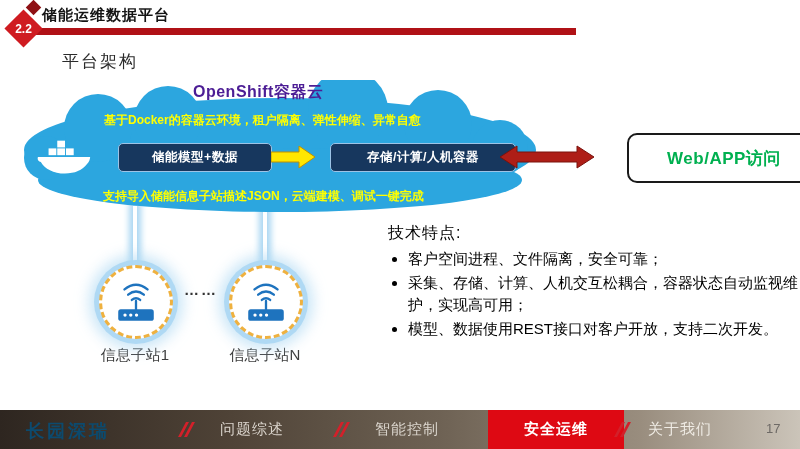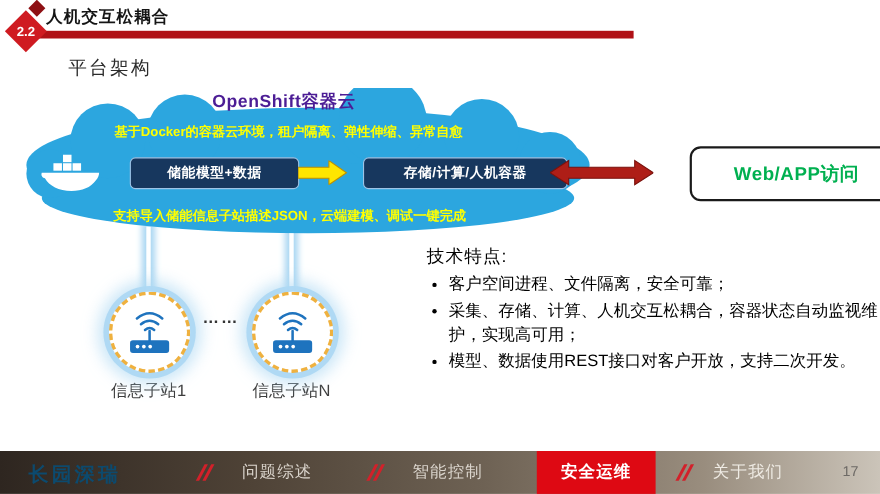--- a/index.html
+++ b/index.html
@@ -54,39 +54,39 @@
   .features-list li{font-size:15px;line-height:1.42;color:#000;margin-bottom:3px;}
 
   
   .footer{left:0;top:410px;width:800px;height:39px;
           background:linear-gradient(90deg,#2E2620 0%,#4E4236 28%,#6E6254 55%,#998D7E 80%,#CBC4B9 100%);}
   .footer-logo{left:26px;top:419px;font-size:18px;font-weight:bold;color:#0c4a6e;letter-spacing:3px;}
   .footer-nav-item{top:420px;width:110px;text-align:center;font-size:15px;color:#DAD4CC;letter-spacing:1px;cursor:pointer;}
   .nav-0{left:197px;}
   .nav-1{left:352px;}
   .nav-3{left:625px;color:#EFEBE4;}
-  .nav-active{left:488px;top:410px;width:108px;height:39px;background:#DE0913;color:#fff;font-weight:bold;
+  .nav-active{left:488px;top:410px;width:136px;height:39px;background:#DE0913;color:#fff;font-weight:bold;
               display:flex;align-items:center;justify-content:center;font-size:15px;letter-spacing:1px;cursor:pointer;}
   .nav-sep{top:422px;width:12px;height:15px;}
   .nav-sep i{position:absolute;top:0;width:3px;height:15px;background:#D3202A;transform:skewX(-28deg);}
   .nav-sep i:nth-child(1){left:0;}
   .nav-sep i:nth-child(2){left:6px;}
   .sep-0{left:182px;} .sep-1{left:337px;} .sep-2{left:618px;}
   .page-number{left:766px;top:421px;font-size:13px;color:#6e6a66;}
 </style>
 </head>
 <body>
 
 <div class="slide">
 
   <div class="abs diamond-small"></div>
   <div class="abs diamond-big">
     <span>2.2</span>
   </div>
-  <div class="abs page-title">人机交互松耦合</div>
+  <div class="abs page-title">储能运维数据平台</div>
   <div class="abs title-bar"></div>
   <div class="abs subtitle">平台架构</div>
 
   <svg class="abs cloud-svg" width="525" height="135" viewBox="0 0 525 135">
     <g fill="#2CA6DF">
       <ellipse cx="262" cy="70" rx="256" ry="52"></ellipse>
       <ellipse cx="262" cy="100" rx="242" ry="32"></ellipse>
       <circle cx="80" cy="48" r="34"></circle>
       <circle cx="150" cy="40" r="34"></circle>
       <circle cx="330" cy="30" r="40"></circle>

